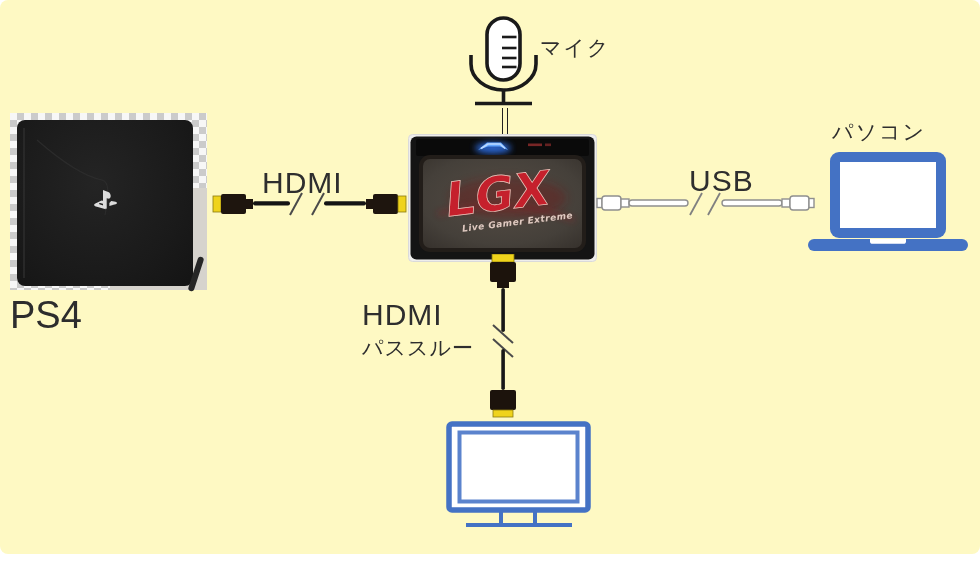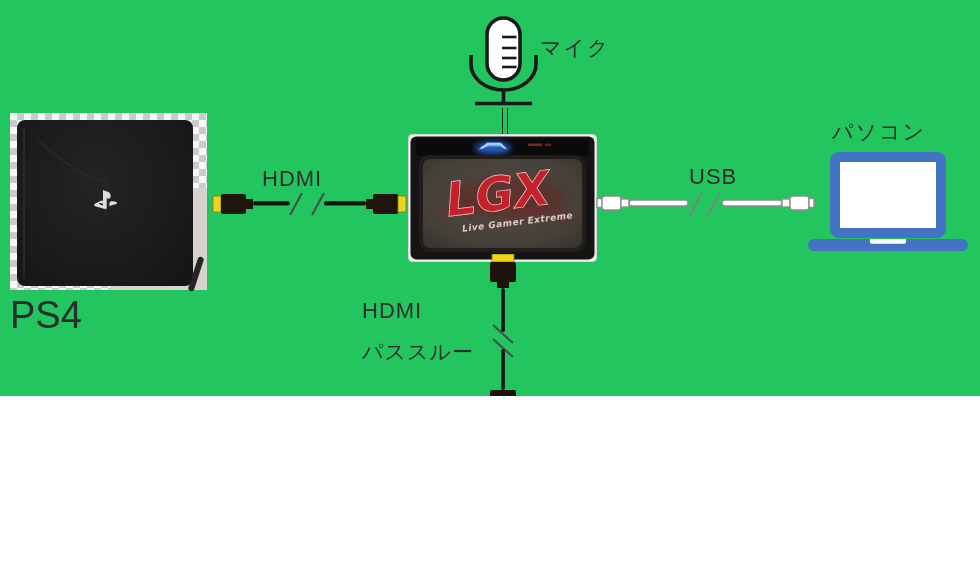--- a/index.html
+++ b/index.html
@@ -1,18 +1,18 @@
 <!DOCTYPE html>
 <html><head>
 <meta charset="utf-8">
 <style>
   html,body{margin:0;padding:0;background:#fff;}
   #stage{
-    position:relative;width:980px;height:396px;background:#22c55e;overflow:hidden;
-    font-family:"Liberation Sans","DejaVu Sans",sans-serif;color:#2d2d2d;
+    position:relative;width:980px;height:554px;background:#fef9c3;overflow:hidden;
+    font-family:"Liberation Sans","DejaVu Sans",sans-serif;color:#2d2d2d;border-radius:8px;
   }
   .abs{position:absolute;}
   .label{position:absolute;color:#2d2d2d;white-space:nowrap;}
   .label.center{text-align:left;}
   
   .ps4-photo{position:absolute;left:10px;top:113px;width:197px;height:177px;}
   .checker{
     position:absolute;inset:0;
     background-image:conic-gradient(#cbcbcb 90deg,#f7f7f7 90deg 180deg,#cbcbcb 180deg 270deg,#f7f7f7 270deg);
     background-size:14px 14px;
@@ -22,21 +22,21 @@
   .ps4-console{
     position:absolute;left:7px;top:7px;width:176px;height:166px;border-radius:8px;
     background:radial-gradient(ellipse at 45% 38%,#242424 0%,#1a1a1a 65%,#141414 100%);
   }
   .ps4-cable{position:absolute;left:183px;top:143px;width:6px;height:36px;background:#262626;
     transform:rotate(18deg);border-radius:3px;}
   
   .mic-connector{position:absolute;left:502px;top:108px;width:4px;height:27px;
     border-left:1.6px solid #222;border-right:1.6px solid #222;}
   
-  .lbl-en{font-size:22px;letter-spacing:1px;color:#2e2e2e;}
+  .lbl-en{font-size:30px;letter-spacing:1px;color:#2e2e2e;}
   .lbl-jp{font-size:21px;letter-spacing:2px;color:#2e2e2e;}
 </style>
 </head>
 <body>
 
 <div id="stage">
 
   <svg class="abs" style="left:466px;top:12px" width="74" height="96" viewBox="0 0 74 96">
     <rect x="21" y="6" width="33" height="62" rx="16.5" fill="#fff" stroke="#1a1a1a" stroke-width="3.6"></rect>
     <g stroke="#1a1a1a" stroke-width="2.6">
@@ -142,21 +142,21 @@
   <div class="label center lbl-jp" style="left:832px;top:118px;width:114px">パソコン</div>
   <svg class="abs" style="left:807px;top:151px" width="162" height="102" viewBox="0 0 162 102">
     <rect x="23" y="1" width="116" height="86" rx="9" fill="#4472C4"></rect>
     <rect x="33" y="11" width="96" height="66" fill="#ffffff"></rect>
     <rect x="1" y="88" width="160" height="12" rx="6" fill="#4472C4"></rect>
     <path d="M63 88 v2.2 a2.6 2.6 0 0 0 2.6 2.6 h30.8 a2.6 2.6 0 0 0 2.6 -2.6 V88 Z" fill="#ffffff"></path>
   </svg>
 
   <div class="label center" style="left:362px;top:298px;width:126px">
     <div class="lbl-en">HDMI</div>
-    <div class="lbl-jp" style="margin-top:14px;letter-spacing:1px">パススルー</div>
+    <div class="lbl-jp" style="margin-top:2px;letter-spacing:1px">パススルー</div>
   </div>
   <svg class="abs" style="left:485px;top:254px" width="36" height="168" viewBox="0 0 36 168">
     <rect x="7" y="0" width="22" height="8" fill="#efd31c" stroke="#8a7a10" stroke-width="0.8"></rect>
     <rect x="5" y="8" width="26" height="20" rx="2" fill="#1c130c"></rect>
     <rect x="12" y="28" width="12" height="6" fill="#1c130c"></rect>
     <rect x="16.3" y="34" width="3.6" height="44" rx="1.8" fill="#181818"></rect>
     <line x1="8" y1="71" x2="28" y2="89" stroke="#4a4a4a" stroke-width="2"></line>
     <line x1="8" y1="85" x2="28" y2="103" stroke="#4a4a4a" stroke-width="2"></line>
     <rect x="16.3" y="95" width="3.6" height="41" rx="1.8" fill="#181818"></rect>
     <rect x="5" y="136" width="26" height="20" rx="2" fill="#1c130c"></rect>

